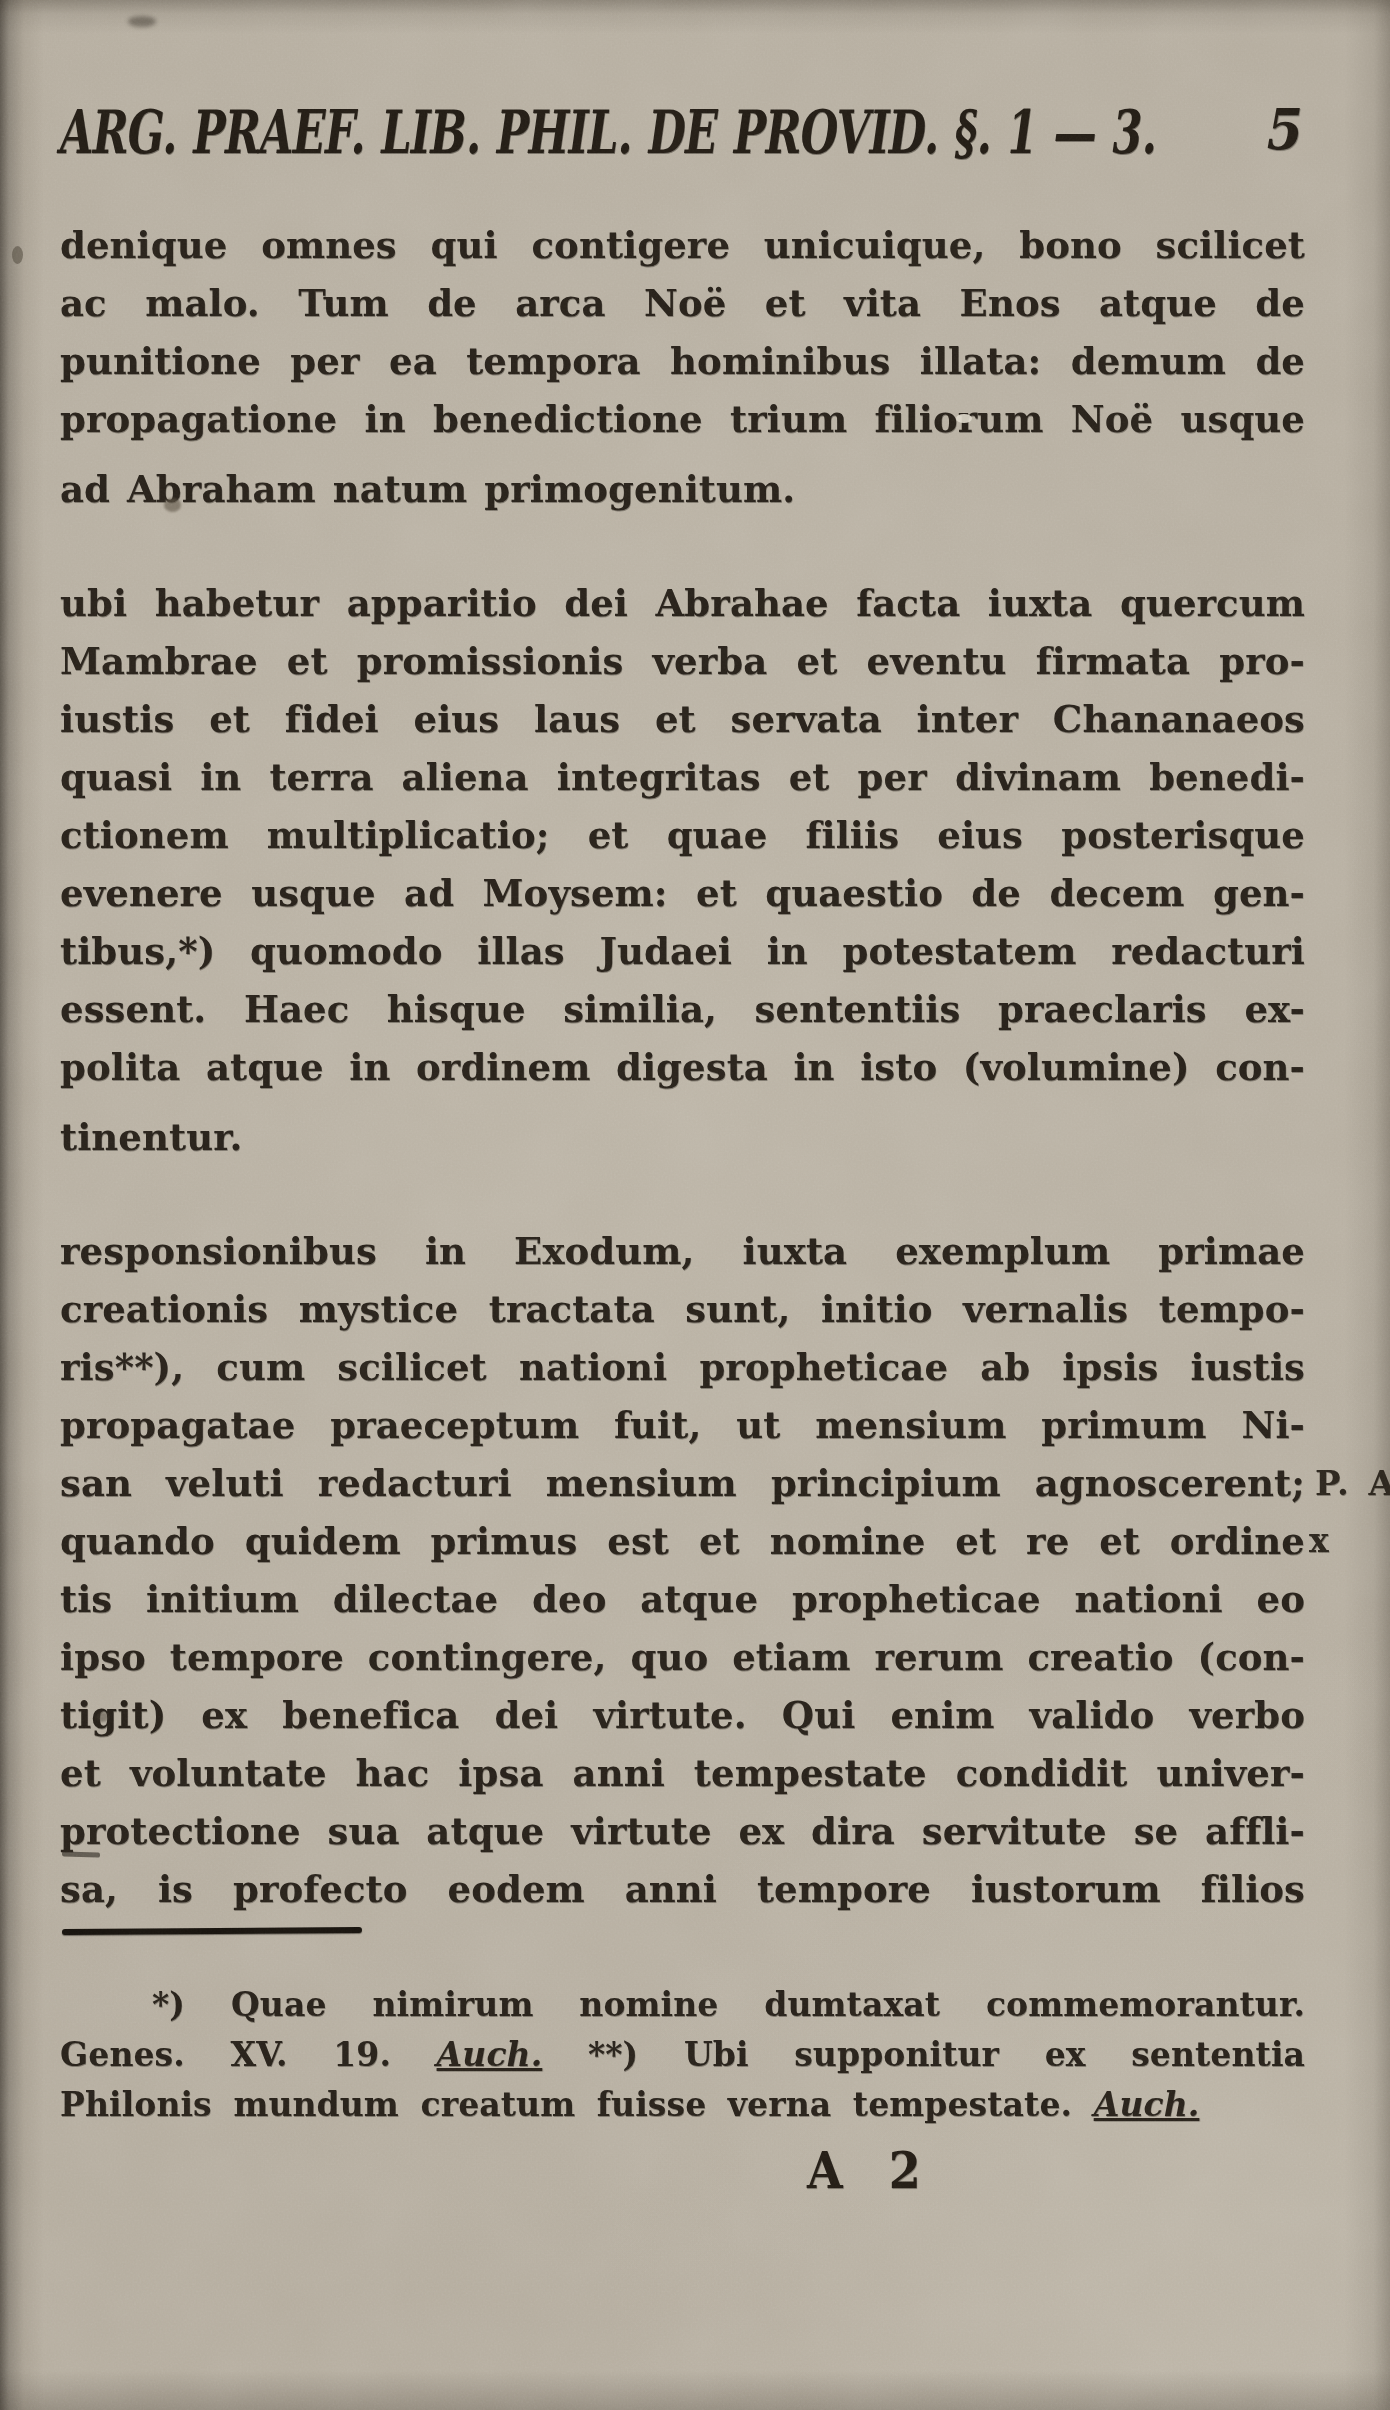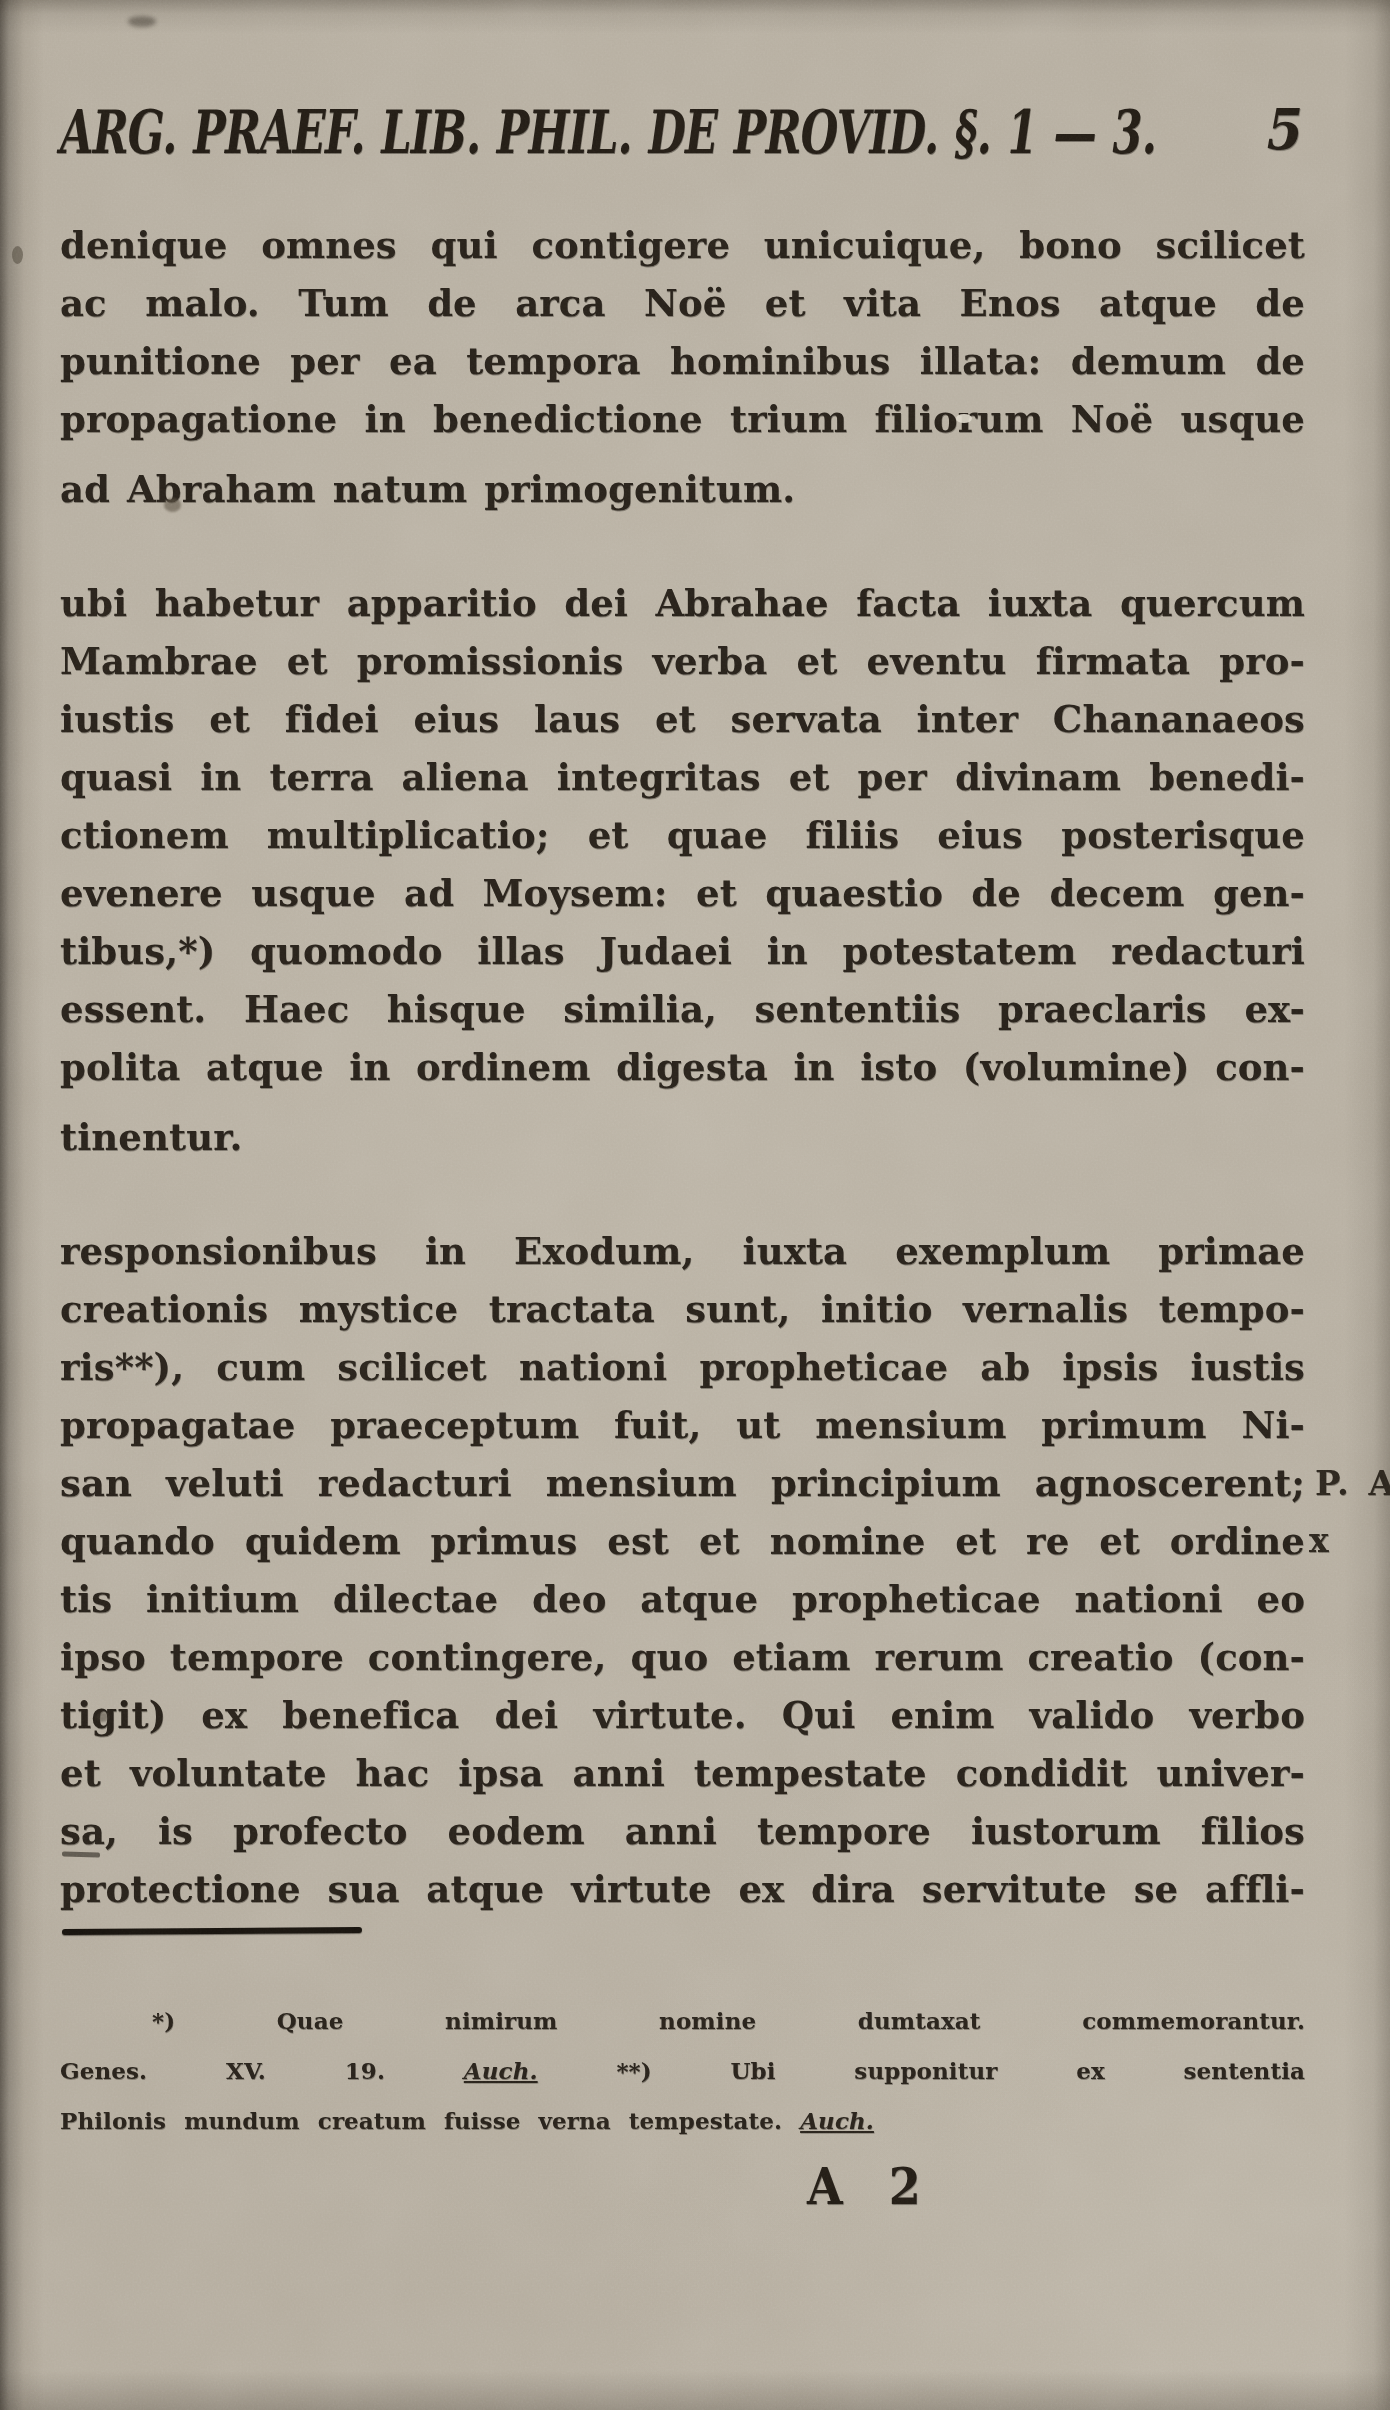--- a/index.html
+++ b/index.html
@@ -73,22 +73,22 @@
   .mn-x  { top: 290px; margin-left: 4px;  font-size: 33px; }
 
   
   .rule {
     margin-top: 10px; margin-left: 2px;
     width: 300px; height: 6px; background: #17130e;
     border-radius: 3px; transform: rotate(-0.4deg);
     box-shadow: 0 1px 1px rgba(30,25,20,0.5);
   }
   .footnote {
-    margin-top: 62px;
-    font-size: 23px; font-weight: 700; line-height: 50px;
+    margin-top: 46px;
+    font-size: 33px; font-weight: 700; line-height: 50px;
     letter-spacing: 0.1px; word-spacing: 3px;
     text-shadow: 0.5px 0.7px 0.5px rgba(38,32,25,0.40);
   }
   .fline { text-align: justify; text-align-last: justify; height: 50px; }
   .fline.first { padding-left: 92px; box-sizing: border-box; }
   .fline.last { text-align-last: left; word-spacing: 10px; }
   .it { font-style: italic; text-decoration: underline; }
 
   
   .sig {
@@ -173,22 +173,22 @@
         <div class="line">responsionibus in Exodum, iuxta exemplum primae</div>
         <div class="line">creationis mystice tractata sunt, initio vernalis tempo-</div>
         <div class="line">ris**), cum scilicet nationi propheticae ab ipsis iustis</div>
         <div class="line">propagatae praeceptum fuit, ut mensium primum Ni-</div>
         <div class="line">san veluti redacturi mensium principium agnoscerent;</div>
         <div class="line">quando quidem primus est et nomine et re et ordine</div>
         <div class="line">tis initium dilectae deo atque propheticae nationi eo</div>
         <div class="line">ipso tempore contingere, quo etiam rerum creatio (con-</div>
         <div class="line">tigit) ex benefica dei virtute. Qui enim valido verbo</div>
         <div class="line">et voluntate hac ipsa anni tempestate condidit univer-</div>
+        <div class="line">protectione sua atque virtute ex dira servitute se affli-</div>
         <div class="line">sa, is profecto eodem anni tempore iustorum filios</div>
-        <div class="line">protectione sua atque virtute ex dira servitute se affli-</div>
       </div>
 
     </div>
 
     <div class="rule"></div>
 
     <div class="footnote">
       <div class="fline first">*) Quae nimirum nomine dumtaxat commemorantur.</div>
       <div class="fline">
         <span>Genes. XV. 19.</span>

